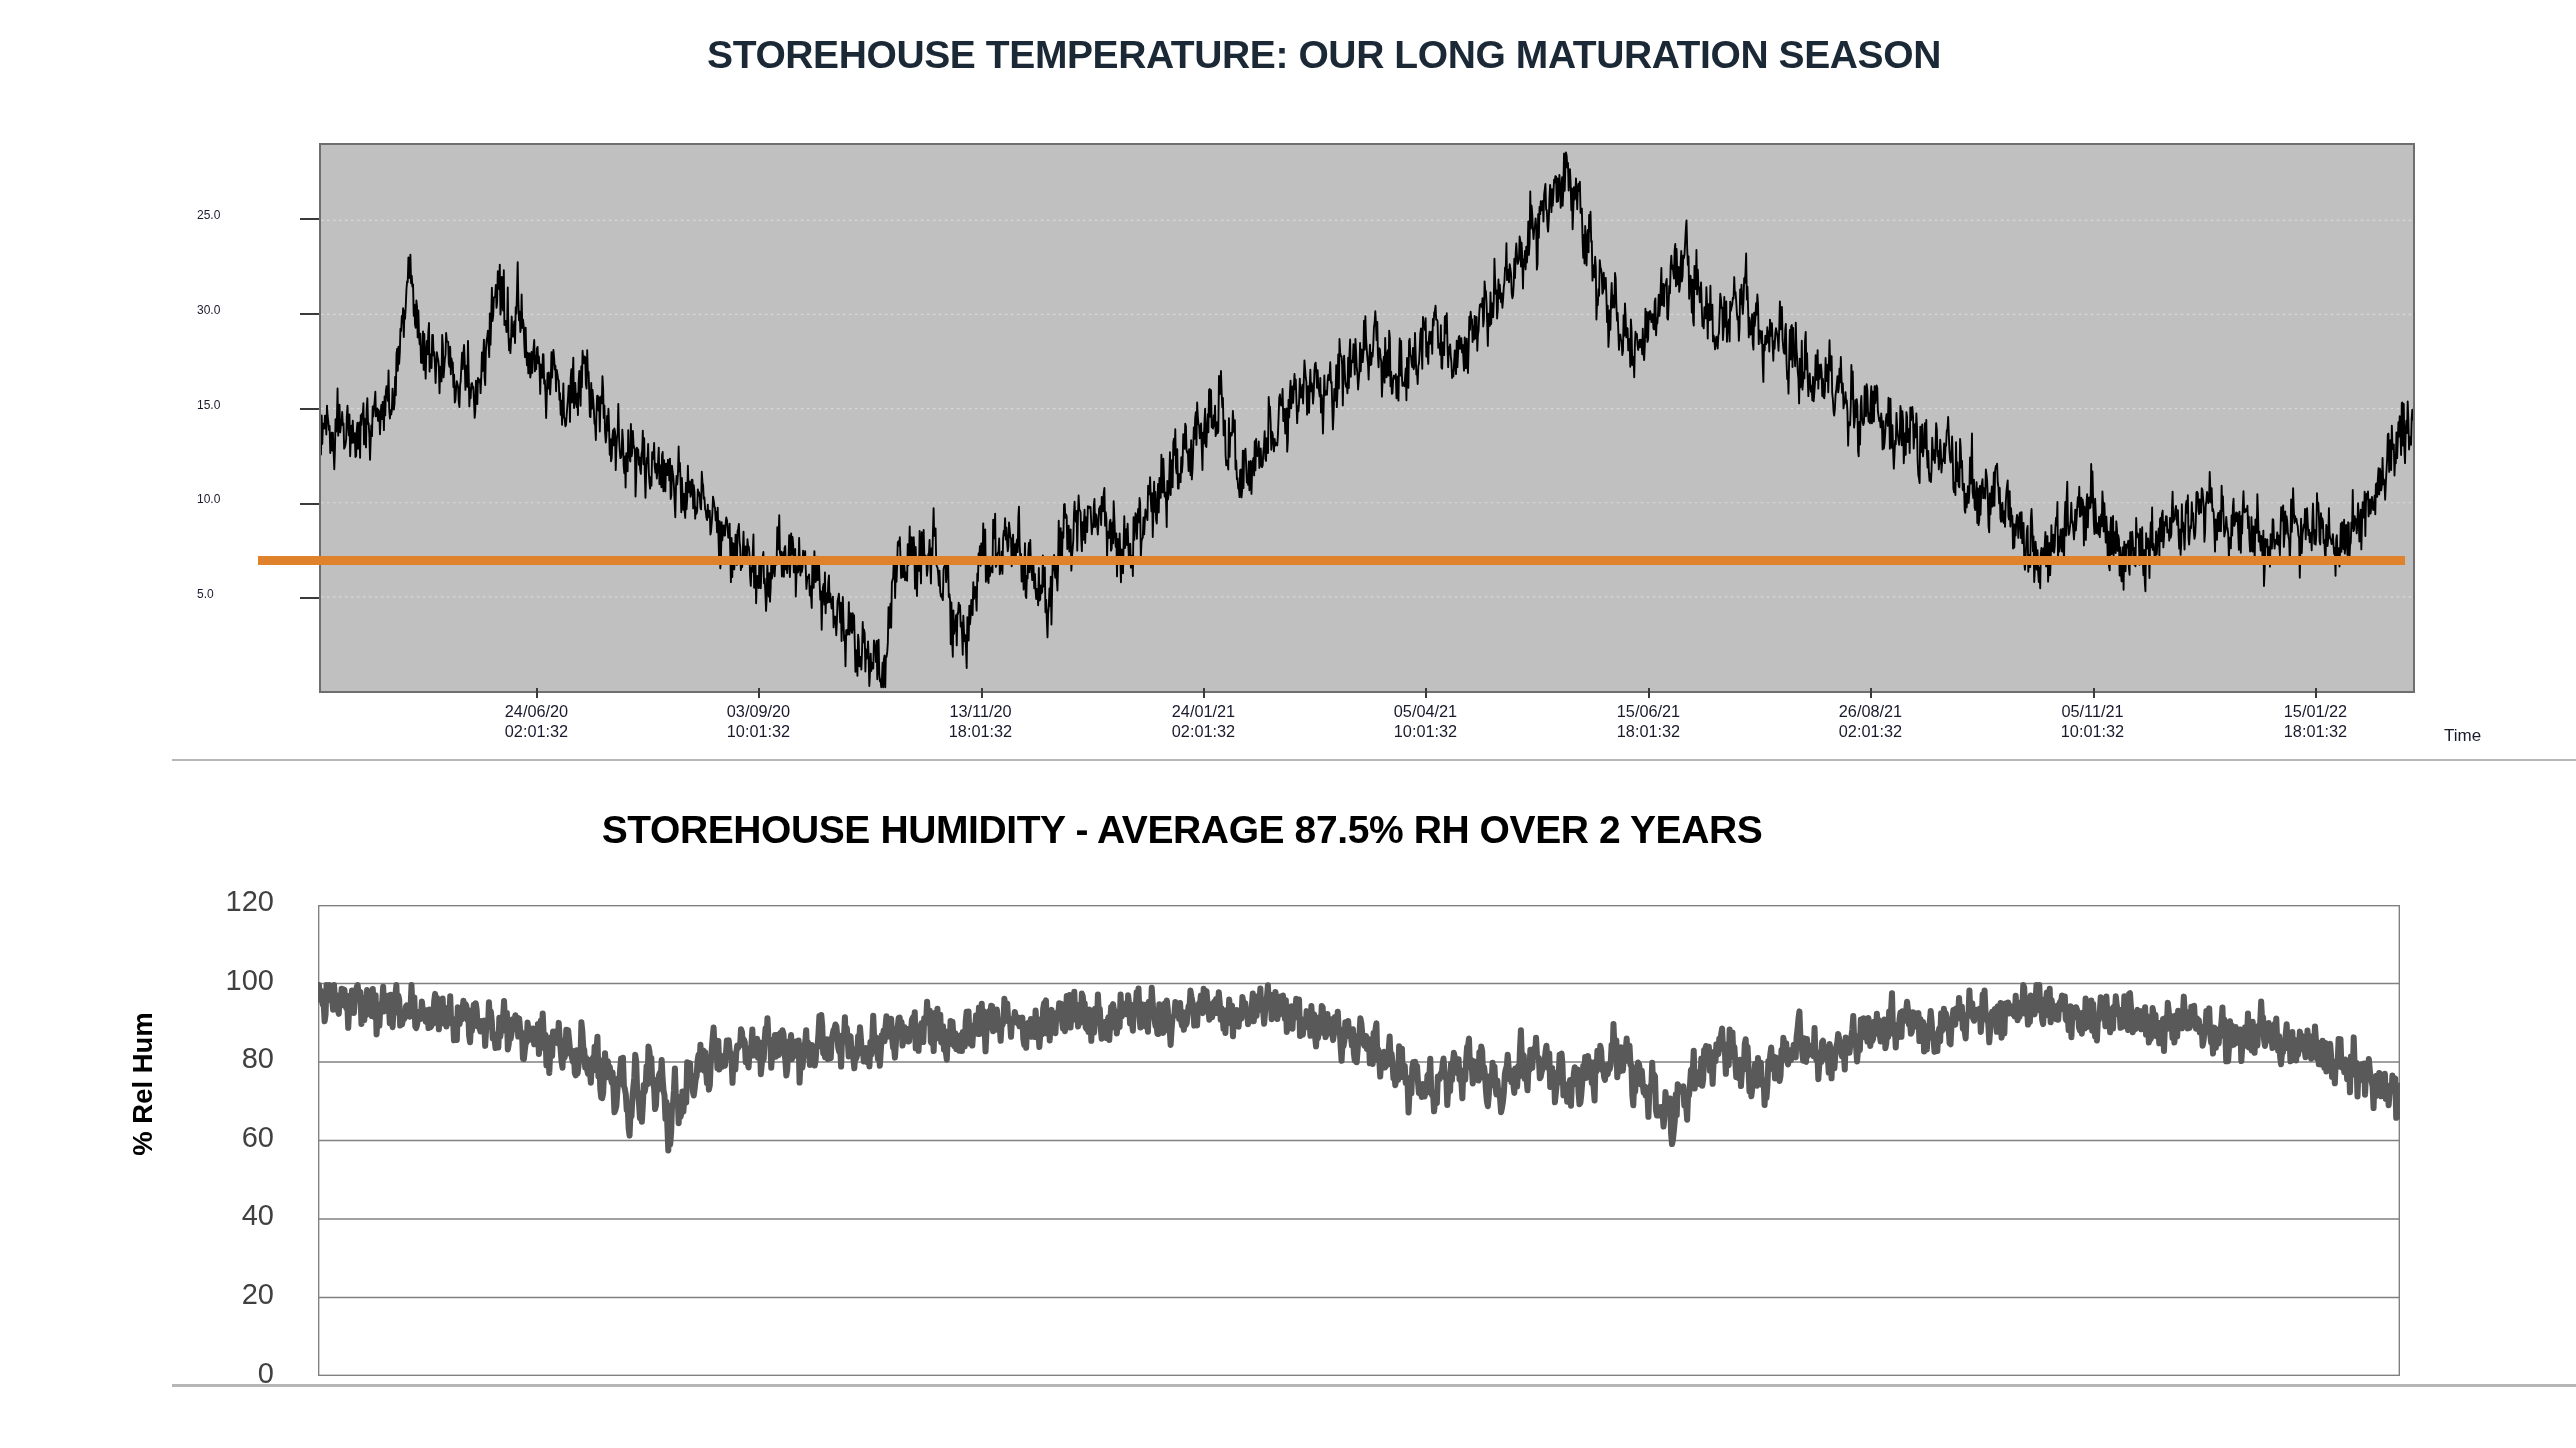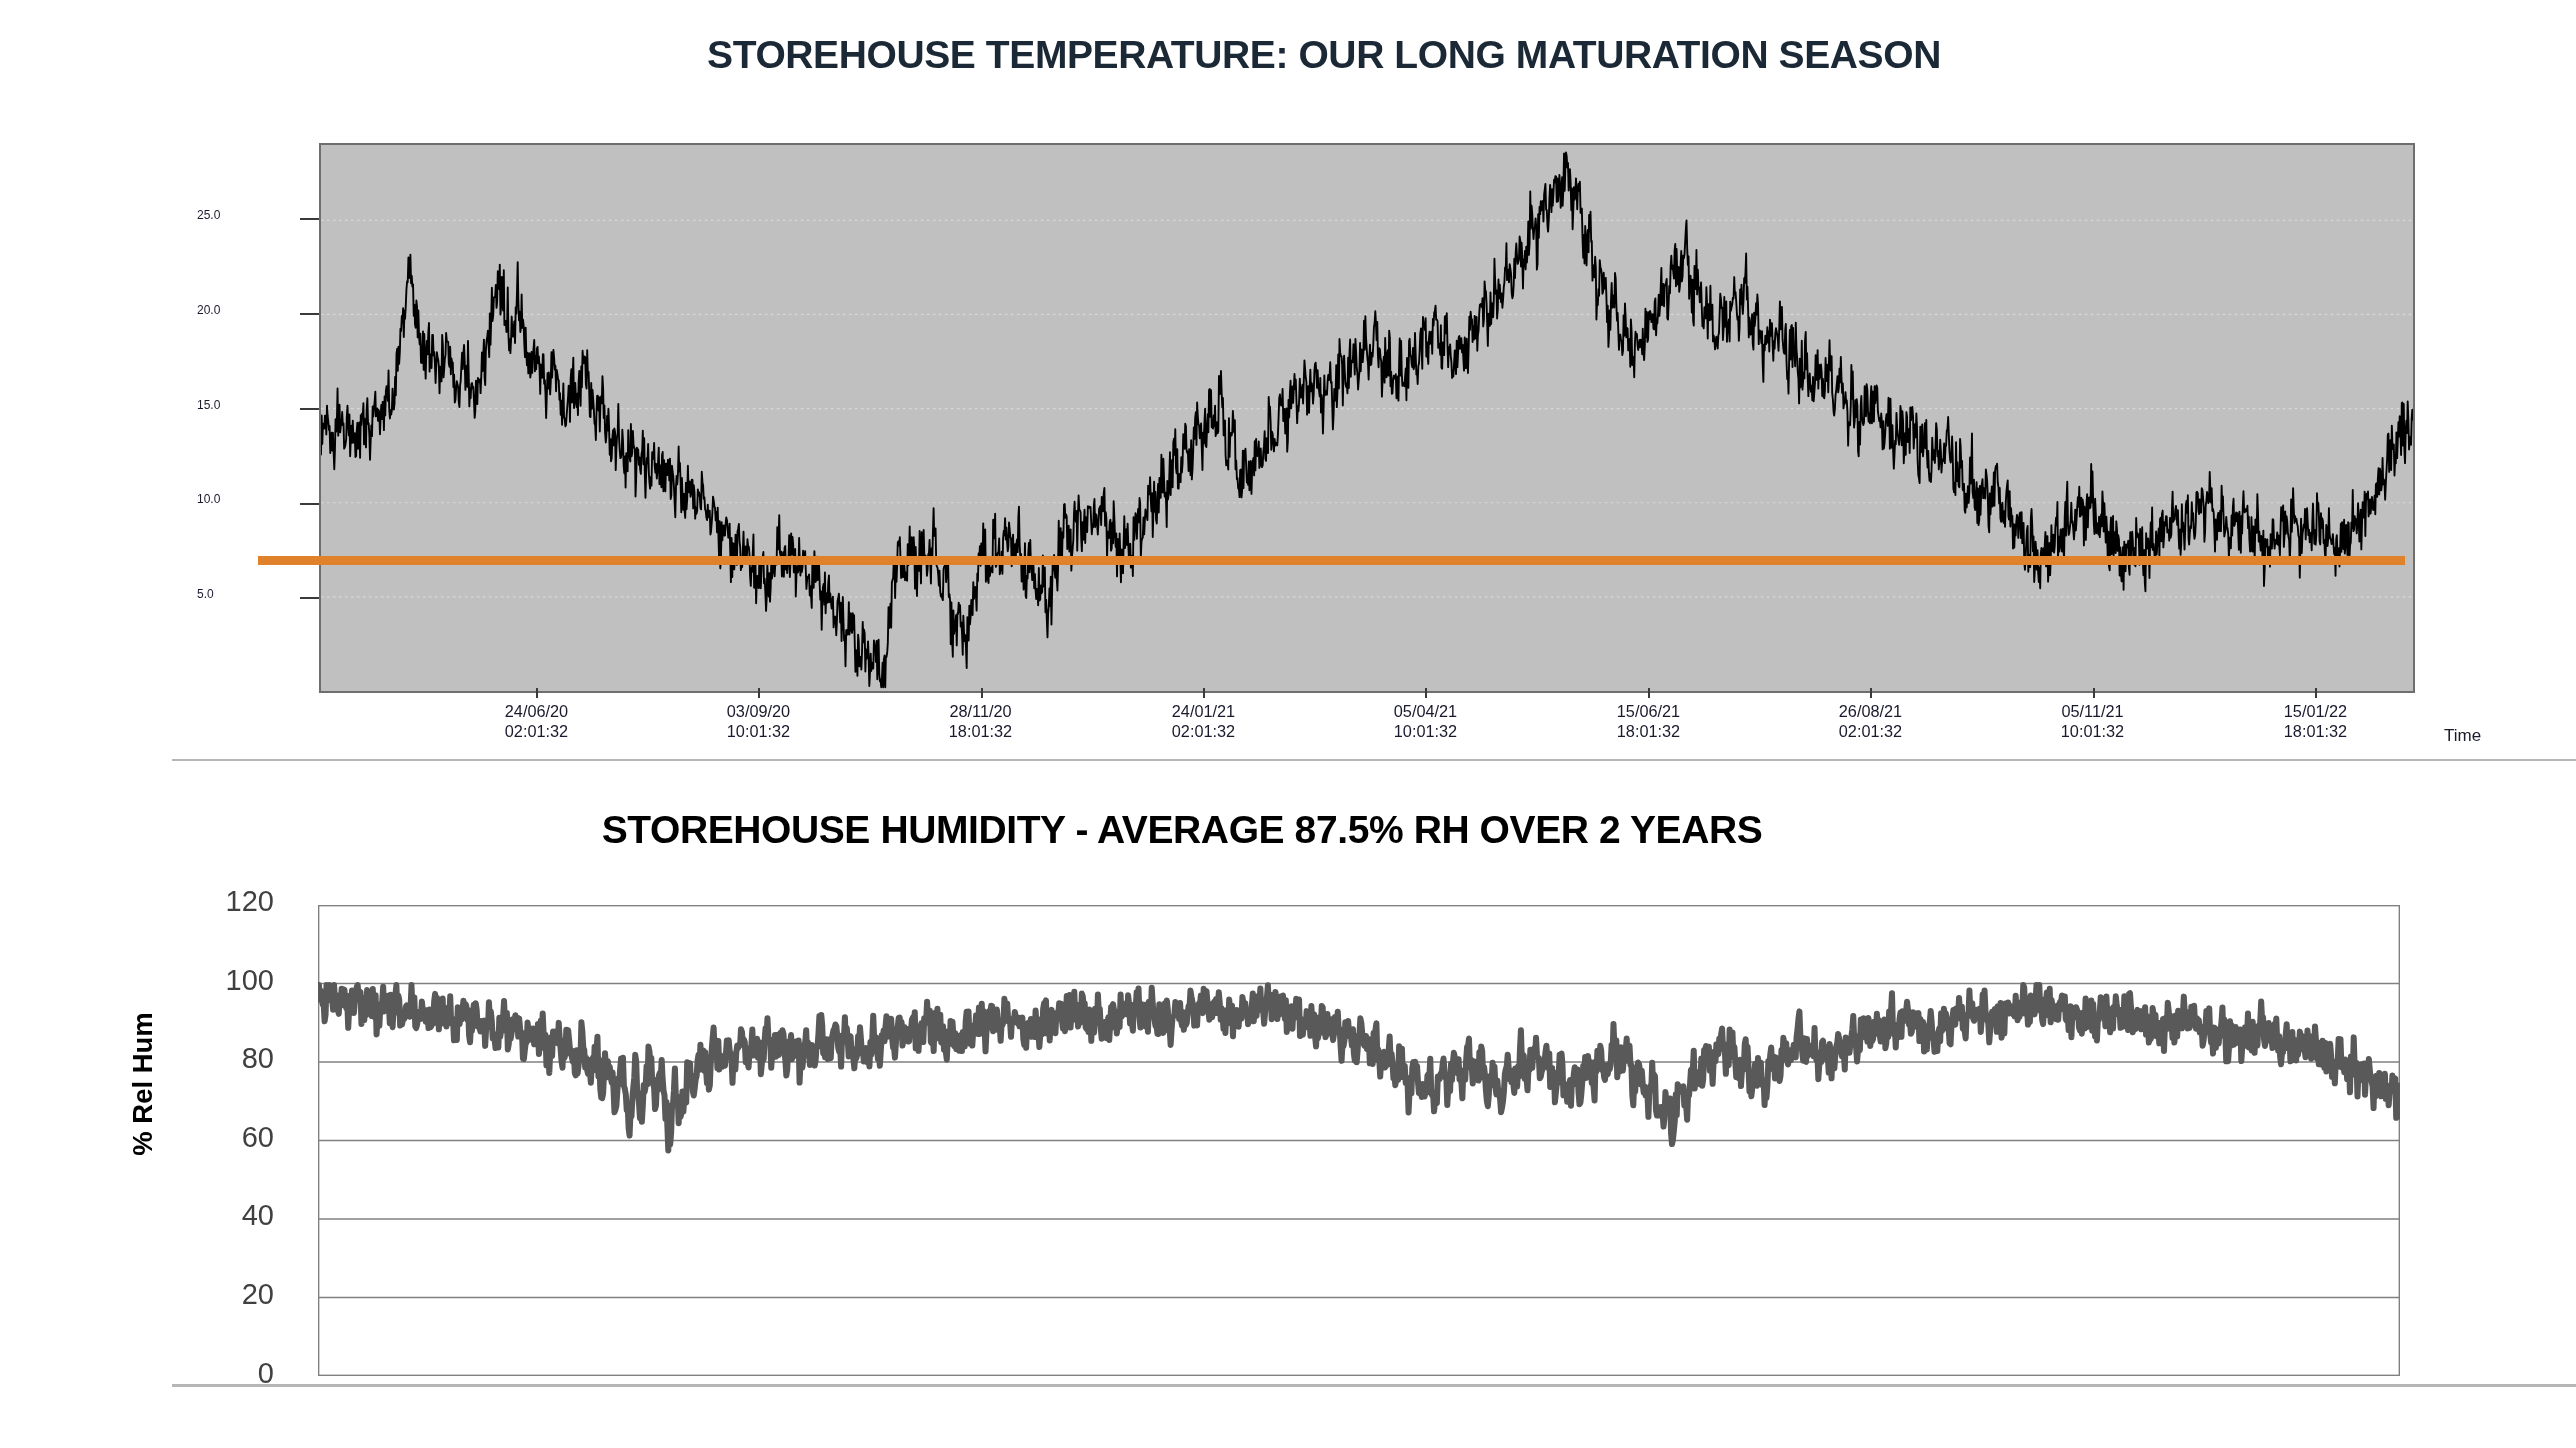--- a/index.html
+++ b/index.html
@@ -102,21 +102,21 @@
 </head>
 <body>
 
 <div id="temp-panel">
 
   <div id="temp-title">STOREHOUSE TEMPERATURE: OUR LONG MATURATION SEASON</div>
 
   <div id="temp-yticks">
       <div class="temp-ytick-label" style="left: 197px; top: 208px;">25.0</div>
       <div class="temp-ytick-mark" style="left: 300px; top: 218px;"></div>
-      <div class="temp-ytick-label" style="left: 197px; top: 303px;">20.0</div>
+      <div class="temp-ytick-label" style="left: 197px; top: 303px;">30.0</div>
       <div class="temp-ytick-mark" style="left: 300px; top: 313px;"></div>
       <div class="temp-ytick-label" style="left: 197px; top: 398px;">15.0</div>
       <div class="temp-ytick-mark" style="left: 300px; top: 408px;"></div>
       <div class="temp-ytick-label" style="left: 197px; top: 492px;">10.0</div>
       <div class="temp-ytick-mark" style="left: 300px; top: 503px;"></div>
       <div class="temp-ytick-label" style="left: 197px; top: 587px;">5.0</div>
       <div class="temp-ytick-mark" style="left: 300px; top: 597px;"></div>
     </div>
 
   <div id="temp-plot">
@@ -140,21 +140,21 @@
         <div>24/06/20</div>
         <div>02:01:32</div>
       </div>
       <div class="temp-xtick-mark" style="left: 758px; top: 688px;"></div>
       <div class="temp-xtick-label" style="left: 681px; top: 702px;">
         <div>03/09/20</div>
         <div>10:01:32</div>
       </div>
       <div class="temp-xtick-mark" style="left: 981px; top: 688px;"></div>
       <div class="temp-xtick-label" style="left: 903px; top: 702px;">
-        <div>28/11/20</div>
+        <div>13/11/20</div>
         <div>18:01:32</div>
       </div>
       <div class="temp-xtick-mark" style="left: 1203px; top: 688px;"></div>
       <div class="temp-xtick-label" style="left: 1126px; top: 702px;">
         <div>24/01/21</div>
         <div>02:01:32</div>
       </div>
       <div class="temp-xtick-mark" style="left: 1425px; top: 688px;"></div>
       <div class="temp-xtick-label" style="left: 1348px; top: 702px;">
         <div>05/04/21</div>

